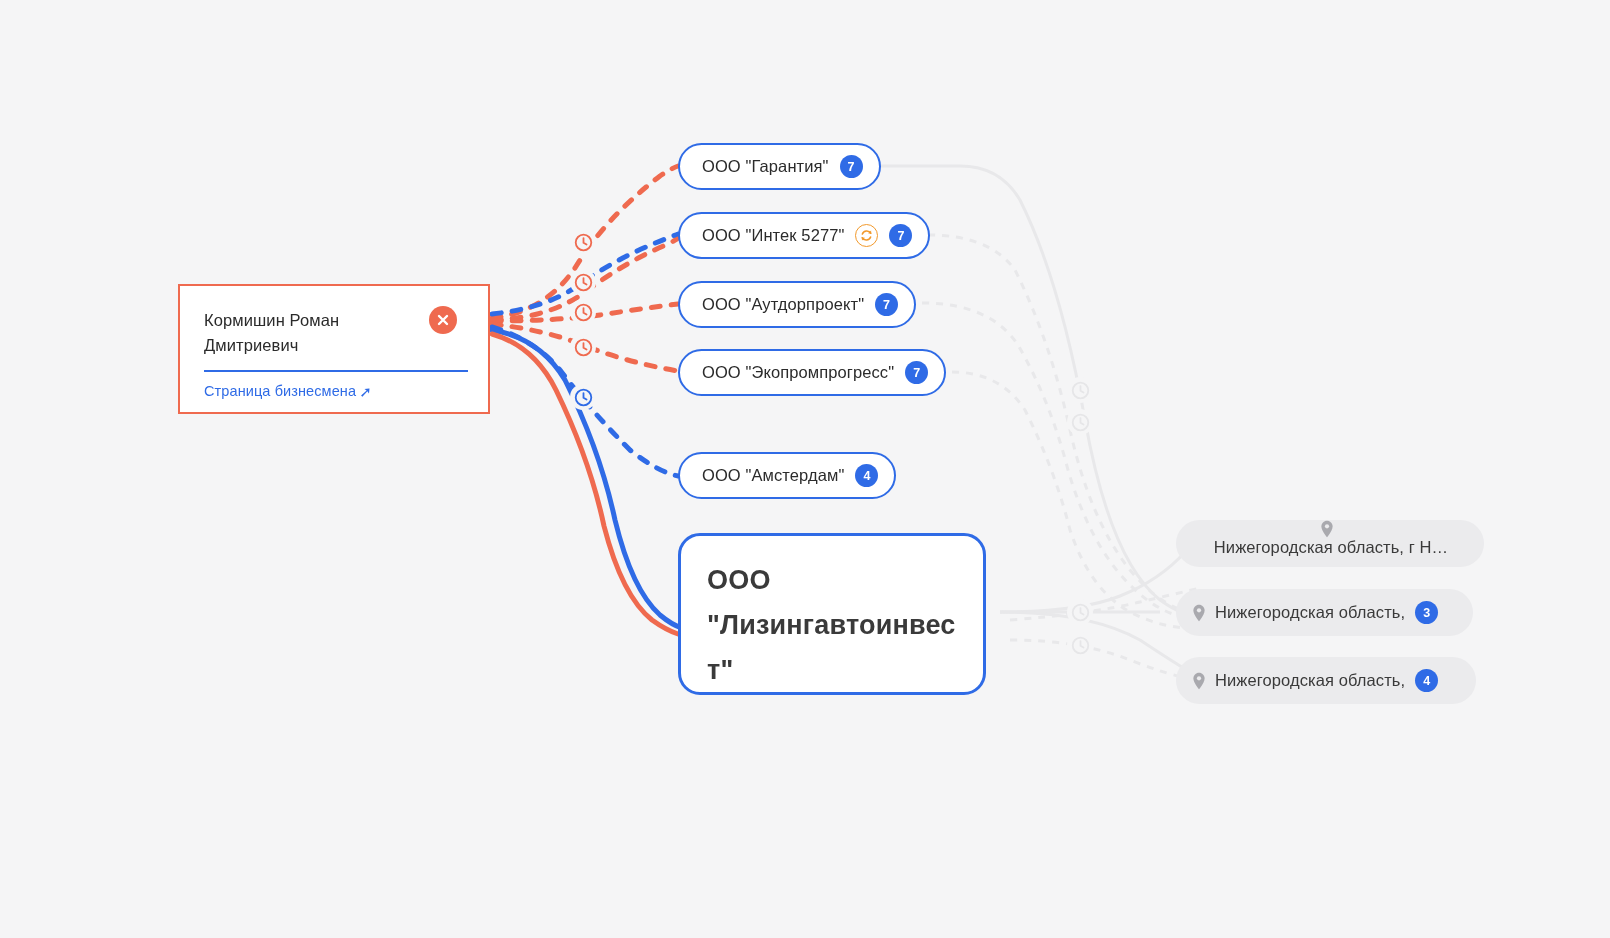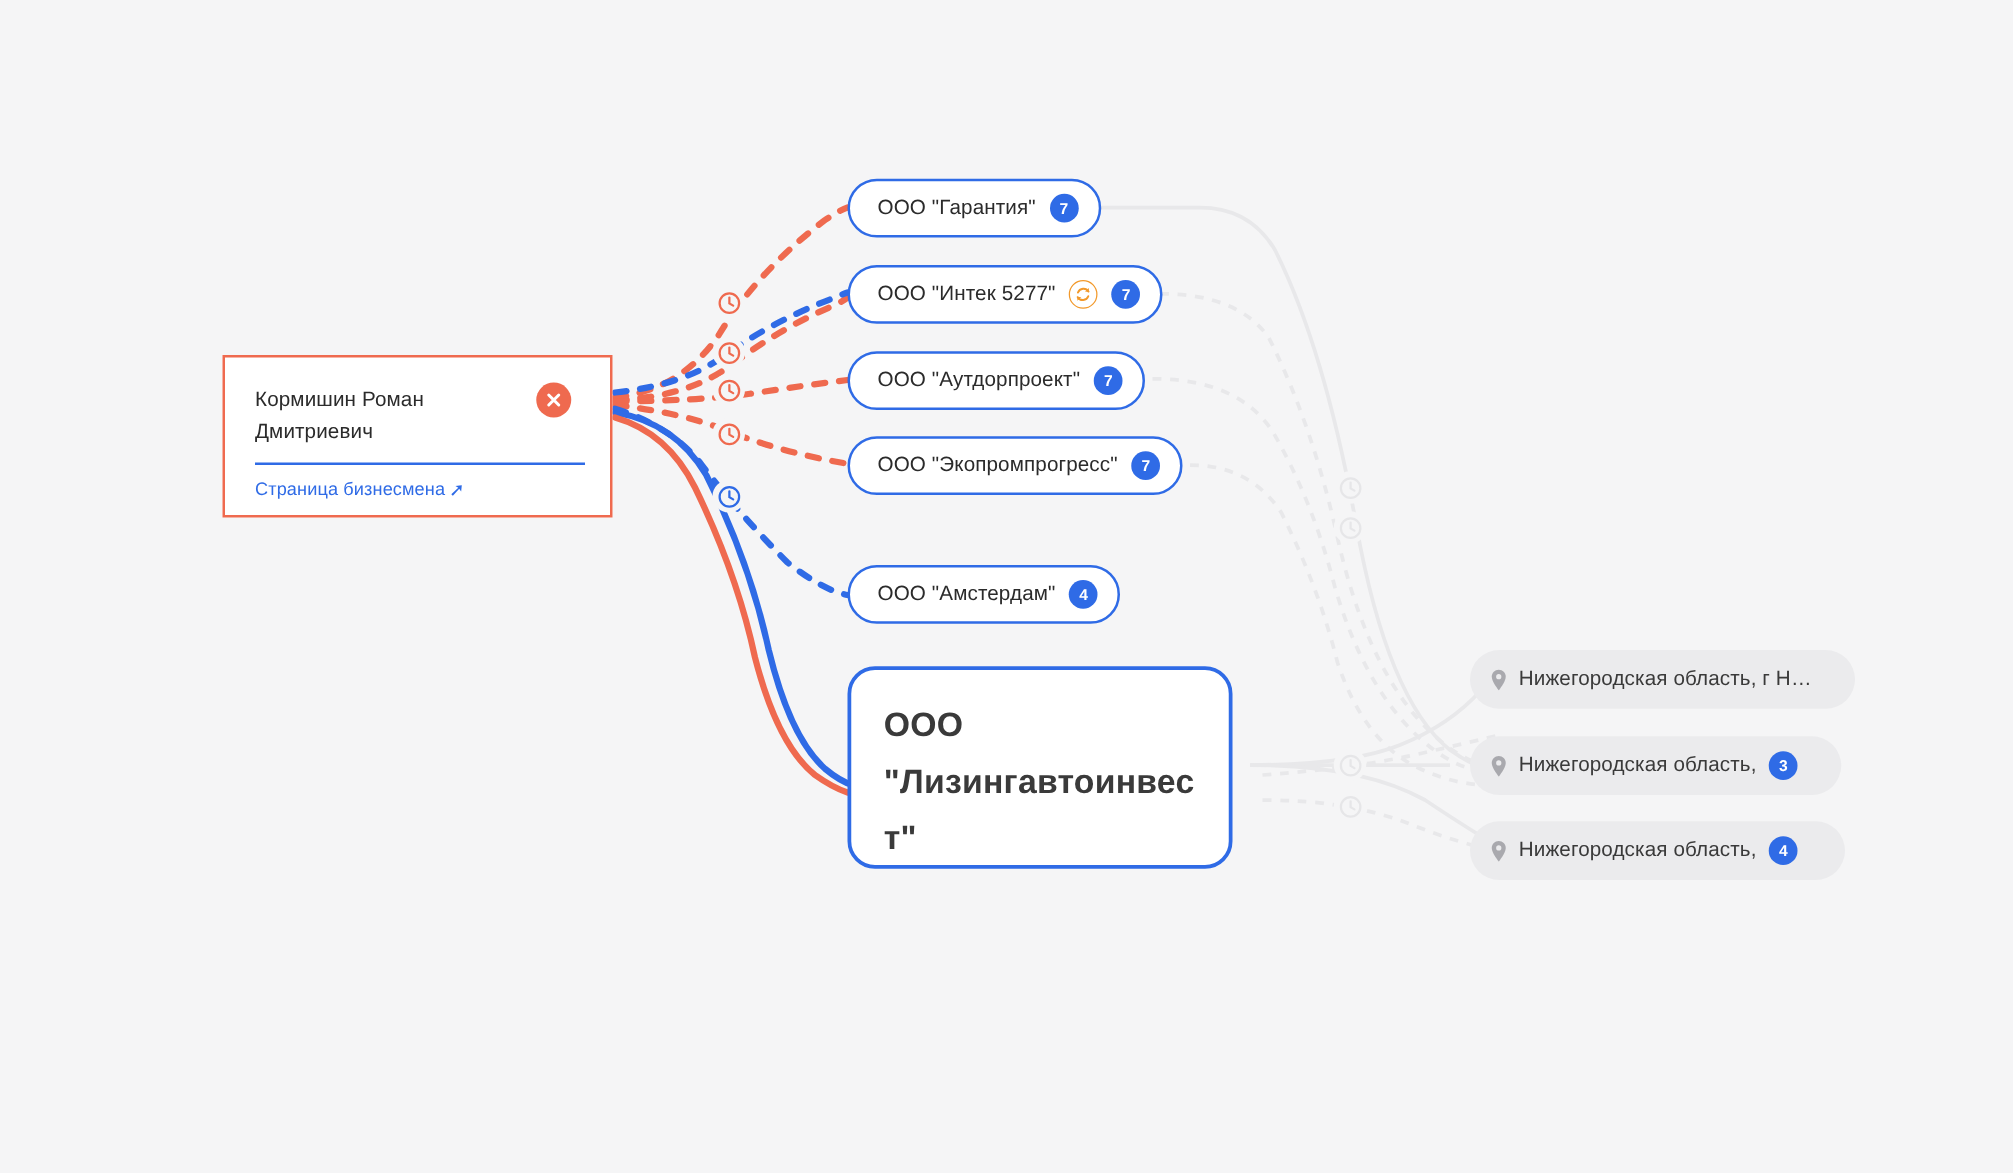--- a/index.html
+++ b/index.html
@@ -195,21 +195,21 @@
 
   <div class="org-node" style="left:678px;top:452px;">
     <span class="org-label">ООО "Амстердам"</span>
     <span class="badge">4</span>
   </div>
 
   <div id="main-node">
     <div id="main-node-label">ООО "Лизингавтоинвест"</div>
   </div>
 
-  <div class="region-node" style="left:1176px;top:520px;width:308px;">
+  <div class="region-node" style="left:1176px;top:520px;width:308px;flex-direction:column;">
     <span class="pin-icon">
       <svg width="14" height="18" viewBox="0 0 14 18" aria-hidden="true">
         <path d="M7 0.8C3.9 0.8 1.4 3.3 1.4 6.4C1.4 10.6 7 17.2 7 17.2S12.6 10.6 12.6 6.4C12.6 3.3 10.1 0.8 7 0.8Z" fill="#a9a9ae"></path>
         <circle cx="7" cy="6.3" r="2.1" fill="#ebebed"></circle>
       </svg>
     </span>
     <span class="region-label">Нижегородская область, г Н…</span>
   </div>
 
   <div class="region-node" style="left:1176px;top:589px;width:297px;">

